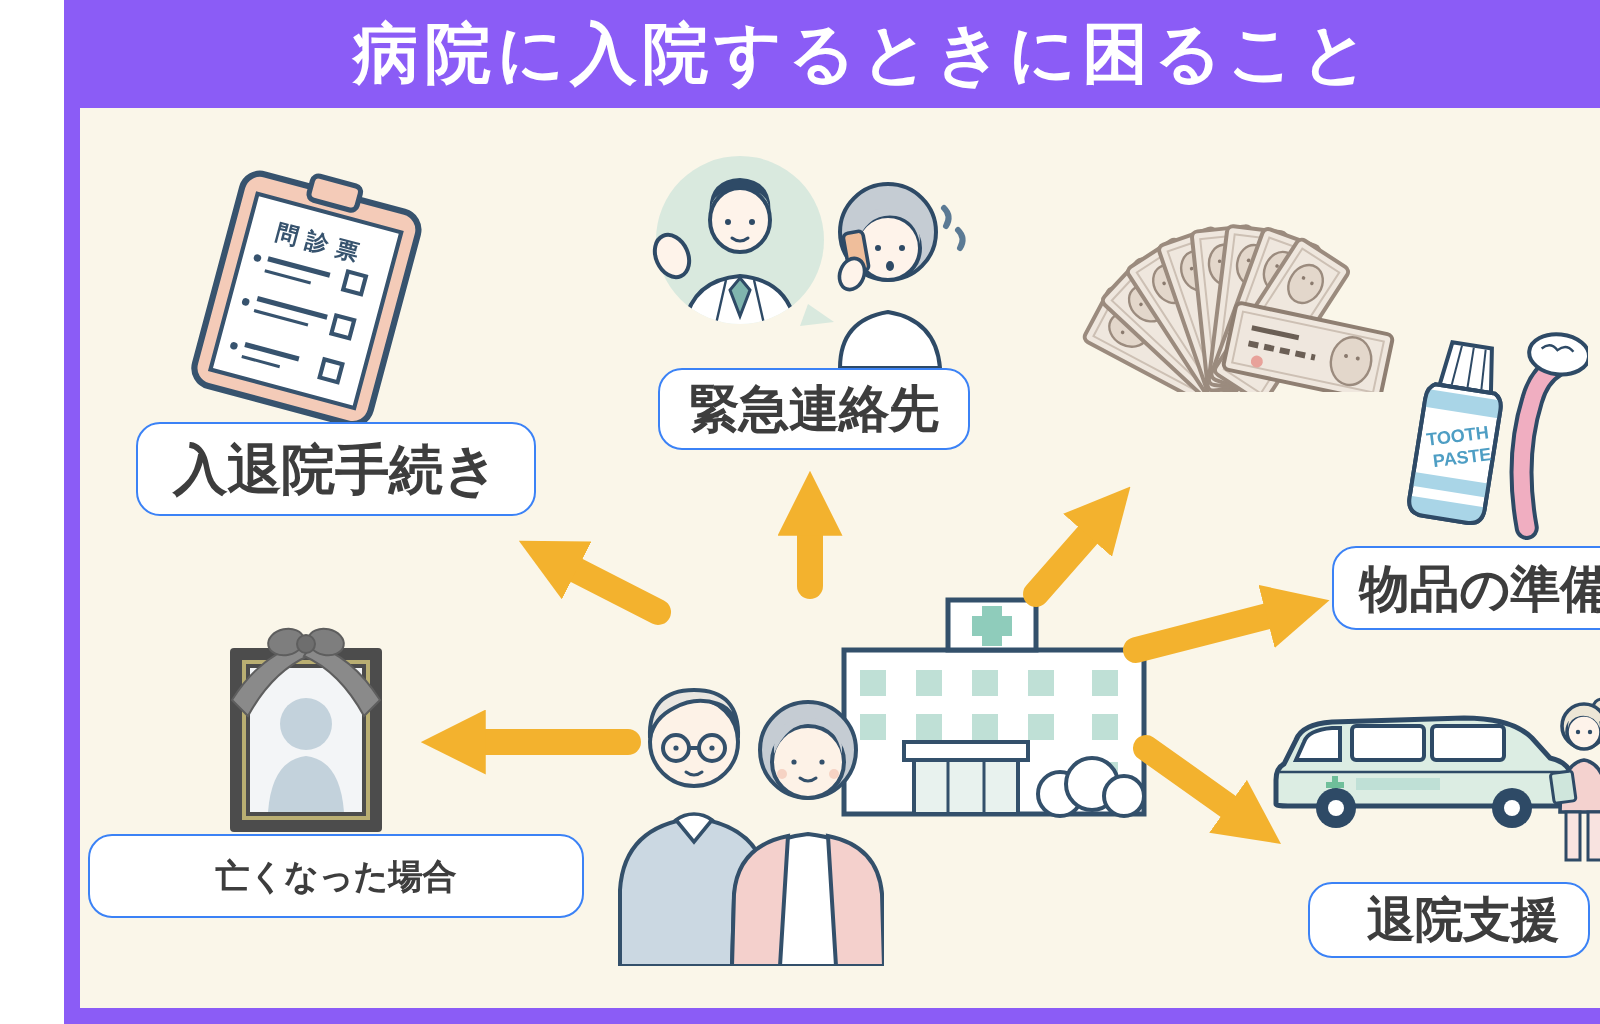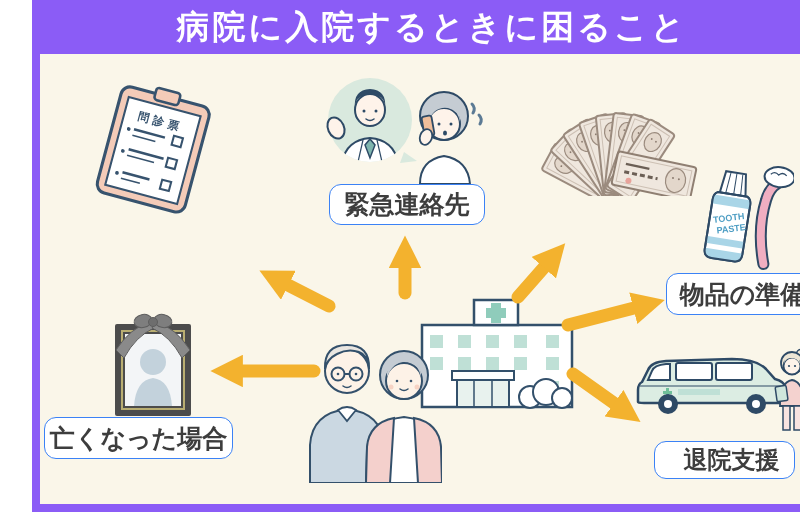--- a/index.html
+++ b/index.html
@@ -9,21 +9,21 @@
   .banner{position:absolute;left:0;top:0;width:800px;height:54px;display:flex;align-items:center;justify-content:center;}
   .banner-title{color:#FFFFFF;font-size:33px;font-weight:bold;letter-spacing:3px;}
   .label{position:absolute;background:#FFFFFF;border:1px solid #3b82f6;border-radius:12px;
          display:flex;align-items:center;justify-content:center;font-weight:bold;color:#3D3D3D;
          box-sizing:border-box;white-space:nowrap;z-index:6;}
   #label-procedures{left:36px;top:211px;width:200px;height:47px;font-size:27px;}
   #label-emergency{left:297px;top:184px;width:156px;height:41px;font-size:25px;}
   #label-fees{left:484px;top:190px;width:186px;height:42px;font-size:25px;}
   #label-supplies{left:634px;top:273px;width:153px;height:42px;font-size:25px;}
   #label-discharge{left:622px;top:441px;width:141px;height:38px;font-size:24px;padding-left:14px;}
-  #label-death{left:12px;top:417px;width:189px;height:42px;font-size:25px;}
+  #label-death{left:12px;top:417px;width:248px;height:42px;font-size:17px;}
   .illus{position:absolute;z-index:3;}
   .arrows{position:absolute;left:0;top:0;z-index:4;}
   #illus-clipboard{left:72px;top:85px;transform:rotate(15deg);}
   #illus-emergency{left:288px;top:66px;}
   #illus-money{left:492px;top:96px;}
   #illus-supplies{left:650px;top:160px;}
   #illus-van{left:600px;top:336px;}
   #illus-memorial{left:80px;top:312px;}
   #illus-hospital{left:362px;top:297px;}
   #illus-couple{left:270px;top:333px;z-index:5;}
@@ -270,17 +270,18 @@
         <circle cx="109" cy="48" r="1.3" fill="#33506B"></circle>
       <path d="M98 56 Q102 59 106 56" fill="none" stroke="#33506B" stroke-width="1.5" stroke-linecap="round"></path>
       <circle cx="89" cy="54" r="2.5" fill="#F6D3C4"></circle>
         <circle cx="115" cy="54" r="2.5" fill="#F6D3C4"></circle>
       <path d="M64 150 L65 116 Q67 88 102 84 Q137 88 139 116 L140 150 Z" fill="#FFFFFF" stroke="#33506B" stroke-width="2"></path>
       <path d="M64 150 L65 114 Q67 90 92 85 L88 150 Z" fill="#F4D0CC" stroke="#33506B" stroke-width="2"></path>
       <path d="M140 150 L139 114 Q137 90 112 85 L116 150 Z" fill="#F4D0CC" stroke="#33506B" stroke-width="2"></path>
     </g>
   </svg>
 
+  <div class="label" id="label-procedures">入退院手続き</div>
   <div class="label" id="label-emergency">緊急連絡先</div>
   <div class="label" id="label-supplies">物品の準備</div>
   <div class="label" id="label-discharge">退院支援</div>
   <div class="label" id="label-death">亡くなった場合</div>
 </div>
 
 </body></html>

